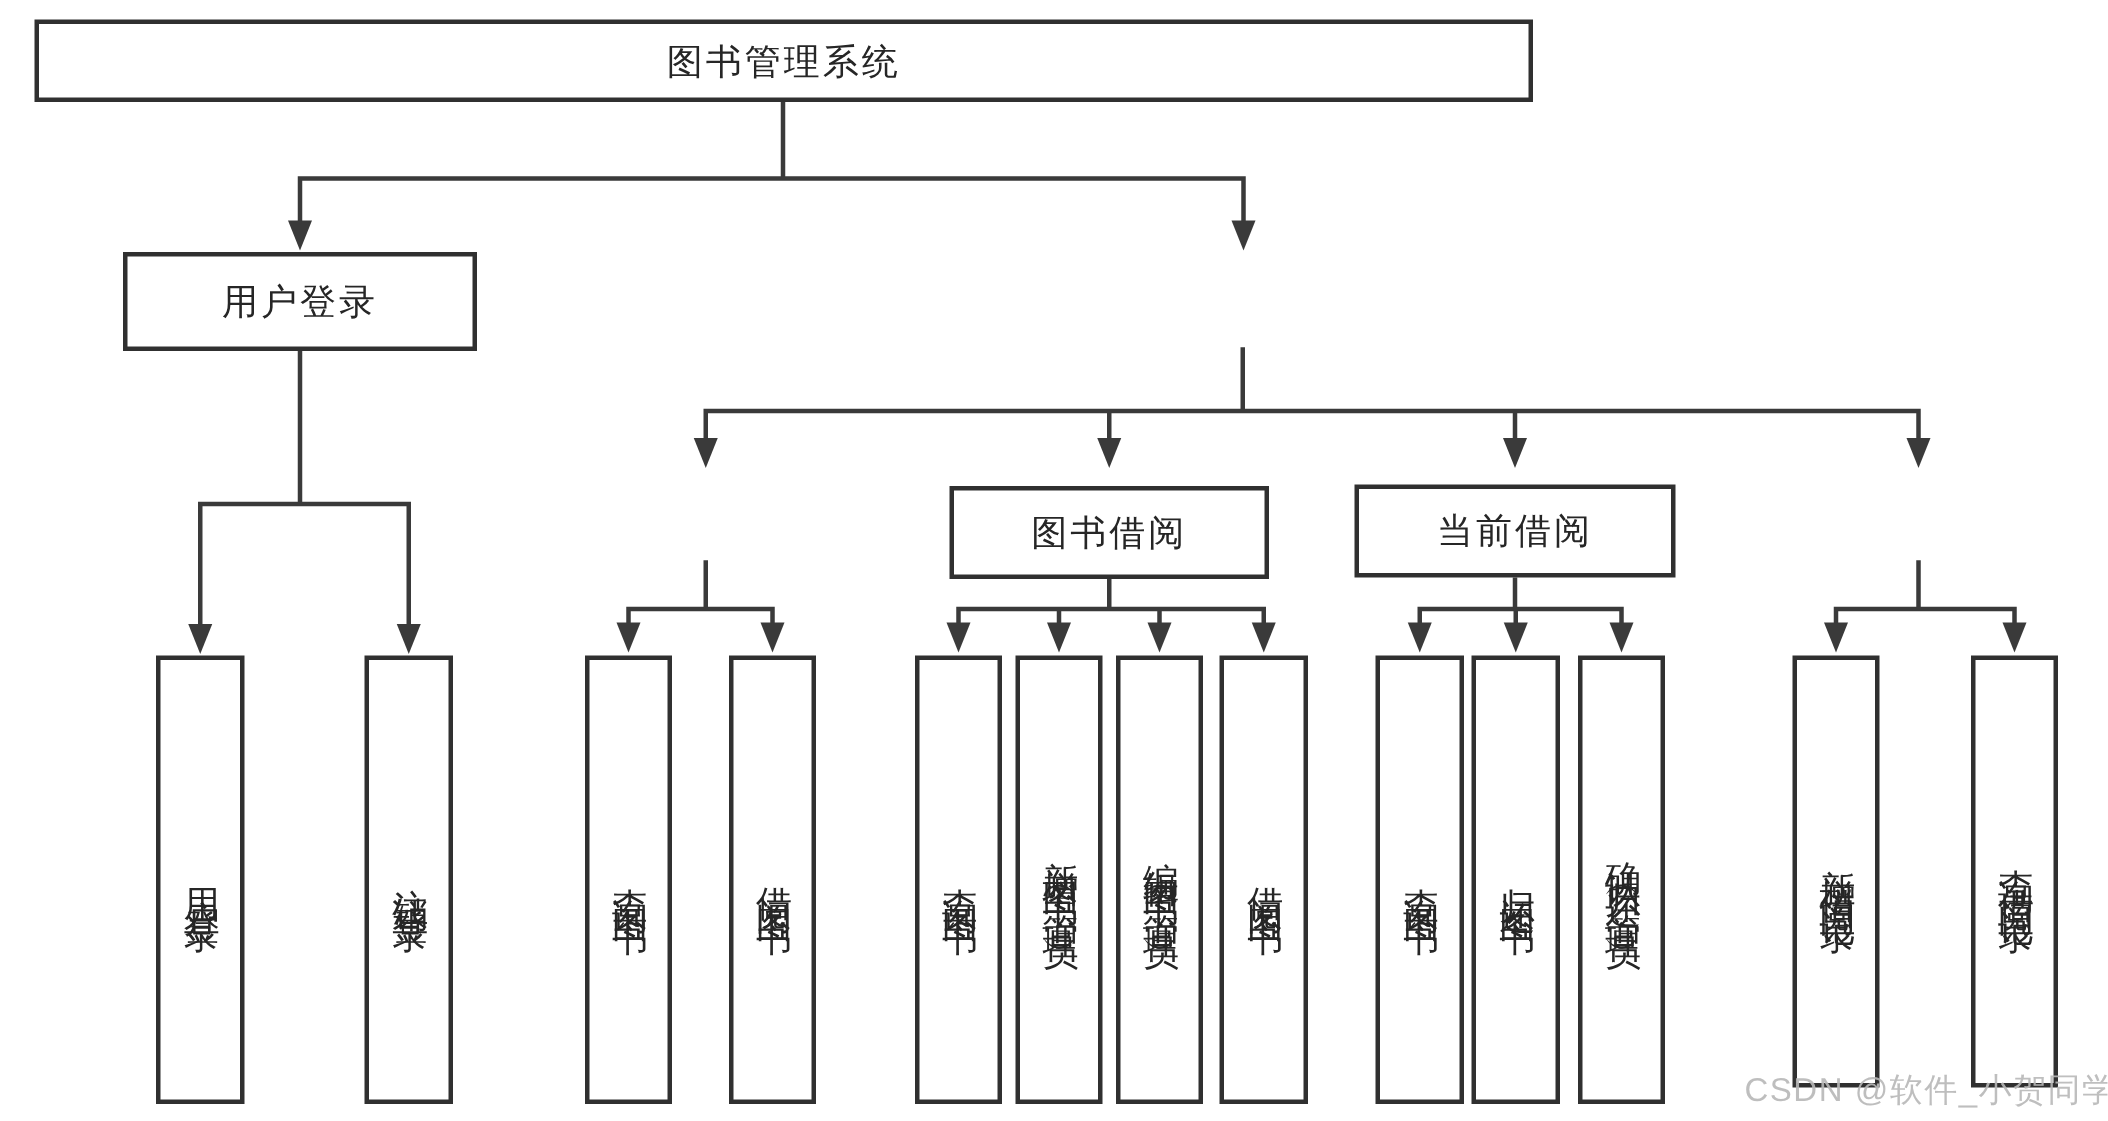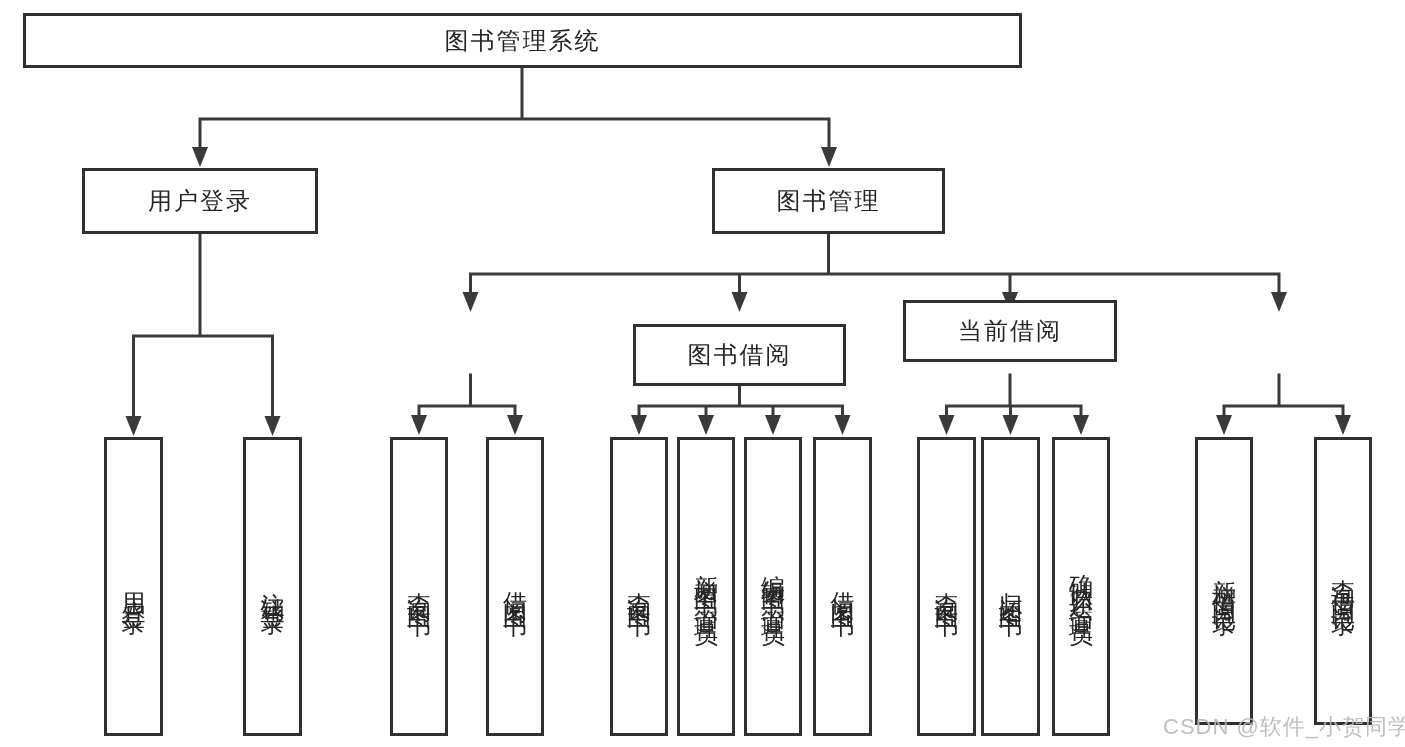--- a/index.html
+++ b/index.html
@@ -64,28 +64,25 @@
     </g>
   </svg>
 
   <div class="node hbox" style="left:23px;top:13px;width:999px;height:55px">
     <span class="lbl">图书管理系统</span>
   </div>
 
   <div class="node hbox" style="left:82px;top:168px;width:236px;height:66px">
     <span class="lbl">用户登录</span>
   </div>
-  <div class="node hbox" style="left:712px;top:168px;width:233px;height:66px">
-    <span class="lbl">图书管理</span>
-  </div>
 
   <div class="node hbox" style="left:633px;top:324px;width:213px;height:62px">
     <span class="lbl">图书借阅</span>
   </div>
-  <div class="node hbox" style="left:903px;top:300px;width:214px;height:62px">
+  <div class="node hbox" style="left:903px;top:323px;width:214px;height:62px">
     <span class="lbl">当前借阅</span>
   </div>
 
   <div class="node vbox" style="left:104px;top:437px;width:59px;height:299px">
     <span class="lbl">用户登录</span>
   </div>
   <div class="node vbox" style="left:243px;top:437px;width:59px;height:299px">
     <span class="lbl">注销登录</span>
   </div>
 

